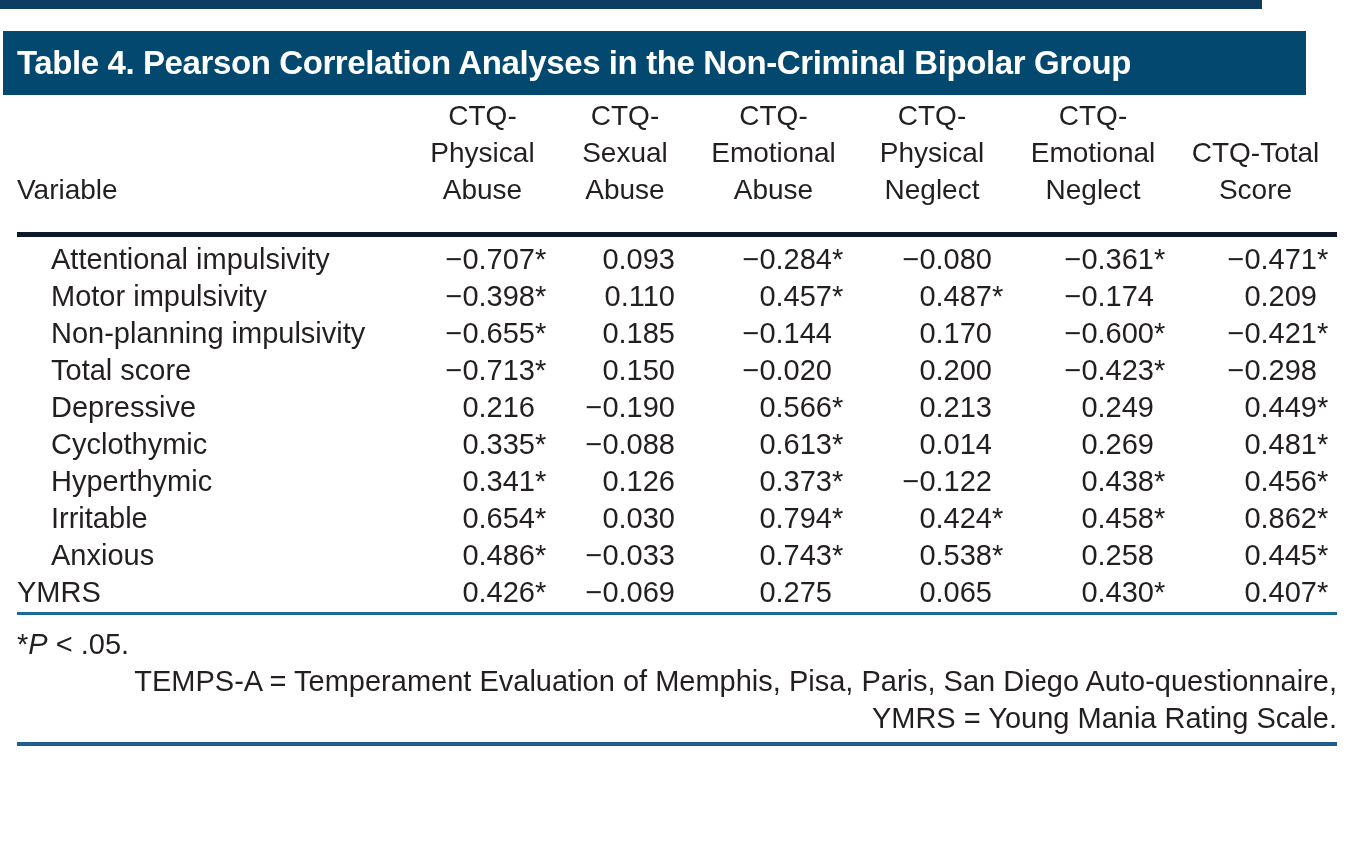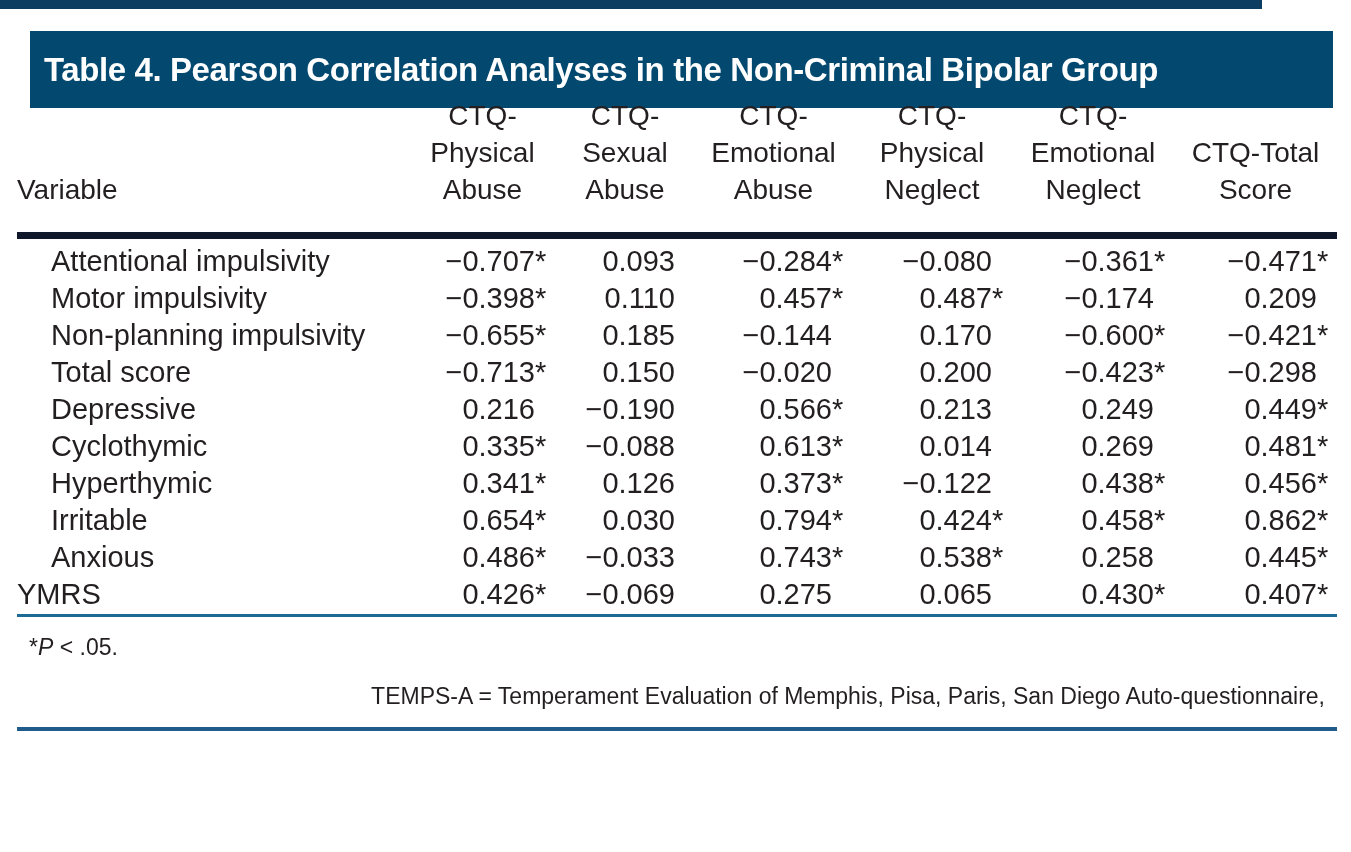--- a/index.html
+++ b/index.html
@@ -16,22 +16,22 @@
     color: #231f20;
   }
   .top-strip {
     position: absolute;
     left: 0; top: 0;
     width: 1262px; height: 9px;
     background: #0d3e61;
   }
   .title-bar {
     position: absolute;
-    left: 30px; top: 31px;
-    width: 1303px; height: 77px;
+    left: 3px; top: 31px;
+    width: 1303px; height: 64px;
     background: #02486f;
     display: flex;
     align-items: center;
   }
   .title-bar .title-text {
     color: #ffffff;
     font-size: 33px;
     font-weight: bold;
     padding-left: 14px;
     letter-spacing: -0.4px;
@@ -47,21 +47,21 @@
     table-layout: fixed;
     width: 1320px;
   }
   table.corr thead th {
     font-weight: normal;
     font-size: 28px;
     line-height: 37px;
     text-align: center;
     vertical-align: bottom;
     padding: 0 0 24px 0;
-    border-bottom: 7px solid #0f172a;
+    border-bottom: 5px solid #0f172a;
   }
   table.corr thead th.var {
     text-align: left;
   }
   table.corr tbody td {
     font-size: 29px;
     line-height: 37px;
     padding: 0;
     vertical-align: bottom;
   }
@@ -77,23 +77,23 @@
   .mid-rule {
     width: 1320px;
     height: 3px;
     background: #1c6b95;
     margin-top: 1px;
   }
   .footnotes {
     margin-top: 11px;
   }
   .fn {
-    font-size: 23px;
+    font-size: 29px;
     line-height: 37px;
-    margin: 12px;
+    margin: 0;
   }
   .fn .p-ital { font-style: italic; }
   .fn.indent { padding-left: 28px; text-align: right; }
   .bottom-rule {
     width: 1320px;
     height: 4px;
     background: #1f5c8b;
     margin-top: 5px;
   }
 </style>
@@ -220,16 +220,17 @@
           <td class="val"><span class="n">0.407</span><span class="s">*</span></td>
         </tr>
       </tbody>
   </table>
 
   <div class="mid-rule"></div>
 
   <div class="footnotes">
     <p class="fn"><span>*</span><span class="p-ital">P</span><span> &lt; .05.</span></p>
     <p class="fn indent">TEMPS-A = Temperament Evaluation of Memphis, Pisa, Paris, San Diego Auto-questionnaire,</p>
+    <p class="fn indent">YMRS = Young Mania Rating Scale.</p>
   </div>
 
   <div class="bottom-rule"></div>
 </div>
 
 </body></html>

